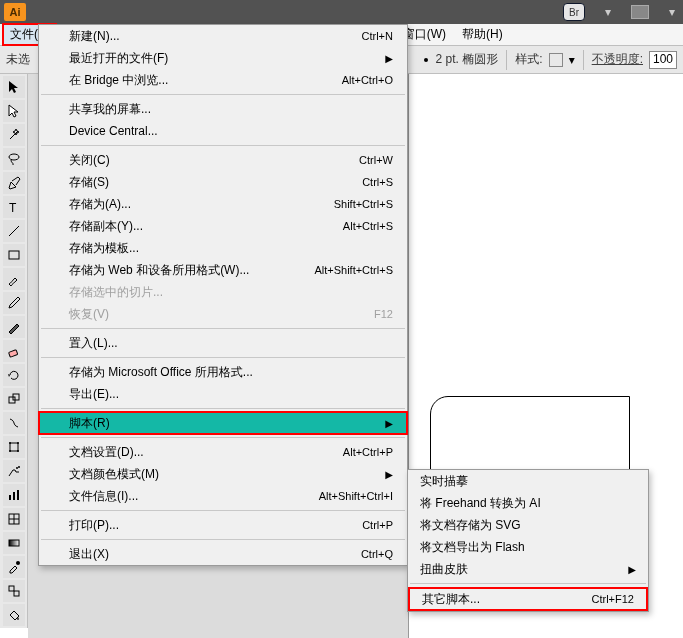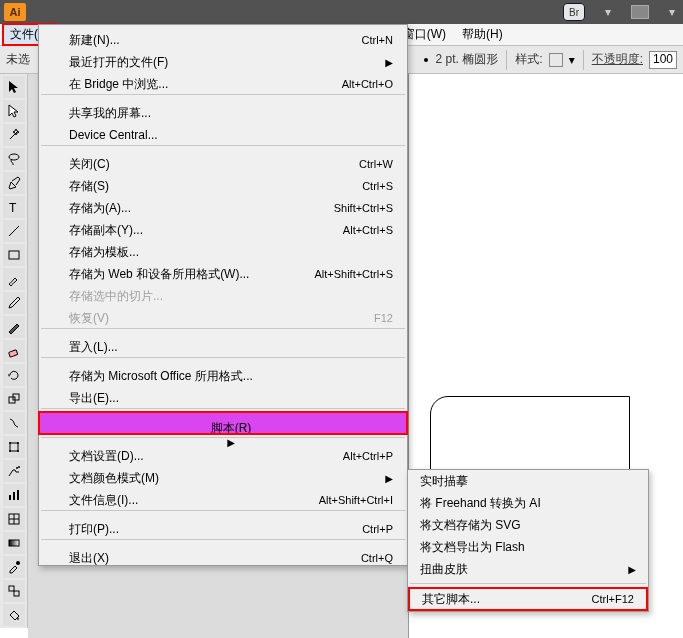--- a/index.html
+++ b/index.html
@@ -26,22 +26,22 @@
 .toolbox { position: absolute; left: 0; top: 74px; width: 28px; background: #e8e8e8; border-right: 1px solid #bfbfbf; display: flex; flex-direction: column; align-items: center; padding: 2px 0; gap: 2px; }
 .toolbox .tool { width: 22px; height: 22px; border: 1px solid transparent; display: flex; align-items: center; justify-content: center; background: #e0e0e0; }
 .toolbox .tool svg { width: 16px; height: 16px; }
 
 .canvas-area { position: absolute; left: 28px; top: 74px; right: 0; bottom: 0; background: #dcdcdc; overflow: hidden; }
 .paper { position: absolute; left: 380px; top: 0; right: 0; bottom: 0; background: #fff; border-left: 1px solid #999; }
 .shape { position: absolute; left: 402px; top: 322px; width: 200px; height: 216px; background: #fff; border: 1px solid #000; border-top-left-radius: 18px; }
 
 .dropdown-menu { position: absolute; background: #f0f0f0; border: 1px solid #9a9a9a; box-shadow: 2px 3px 6px rgba(0,0,0,.25); z-index: 100; }
 .dropdown-menu.main { left: 38px; top: 24px; width: 370px; }
-.dropdown-menu .row { display: flex; align-items: center; height: 22px; padding: 8px 14px 0 30px; cursor: default; }
-.dropdown-menu .row.hl { background: #d946ef; outline: 2px solid #ff0000; outline-offset: -1px; flex-direction: column; }
+.dropdown-menu .row { display: flex; align-items: center; height: 22px; padding: 0 14px 0 30px; cursor: default; }
+.dropdown-menu .row.hl { background: #14b8a6; outline: 2px solid #ff0000; outline-offset: -1px; }
 .dropdown-menu .row .label { flex: 1; color: #000; }
 .dropdown-menu .row .label.dis { color: #a0a0a0; }
 .dropdown-menu .row .shortcut { color: #000; font-size: 11px; }
 .dropdown-menu .row .shortcut.dis { color: #a0a0a0; }
 .dropdown-menu .row .arrow { color: #000; font-size: 10px; }
 .dropdown-menu .sep { height: 1px; background: #c8c8c8; margin: 3px 2px; }
 
 .dropdown-menu.sub { left: 407px; top: 469px; width: 242px; }
 .dropdown-menu.sub .row { padding: 0 12px; height: 22px; }
 .dropdown-menu.sub .row.hl2 { border: 2px solid #ff0000; height: 24px; }

